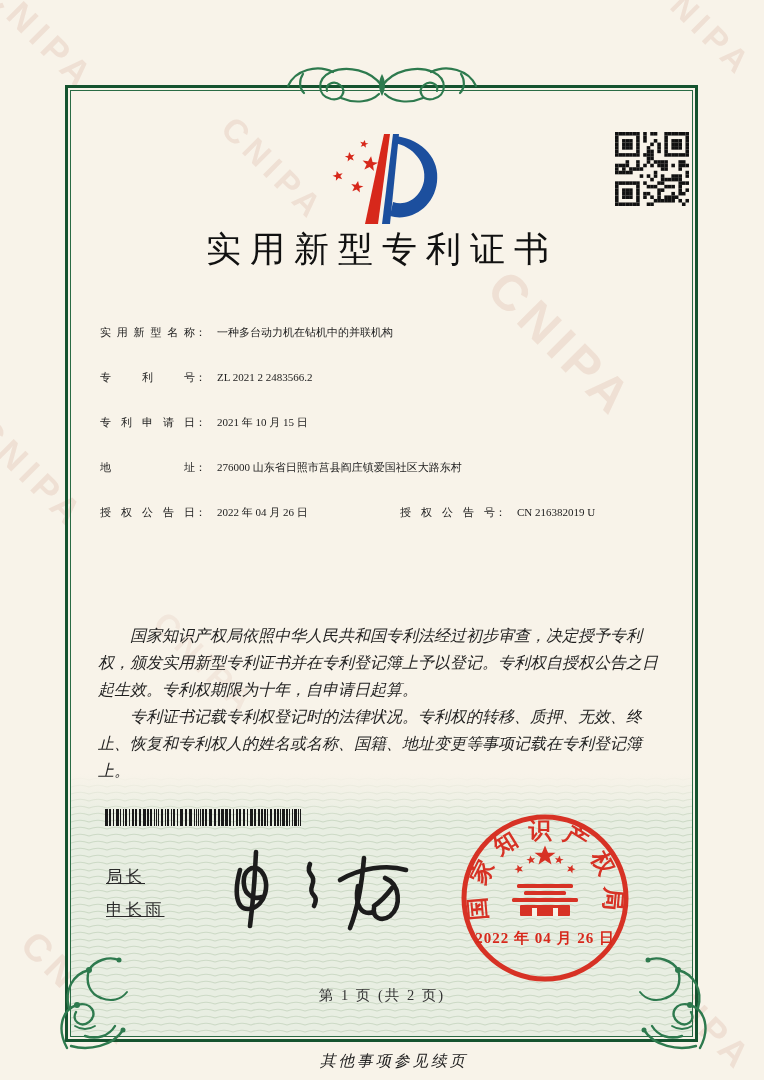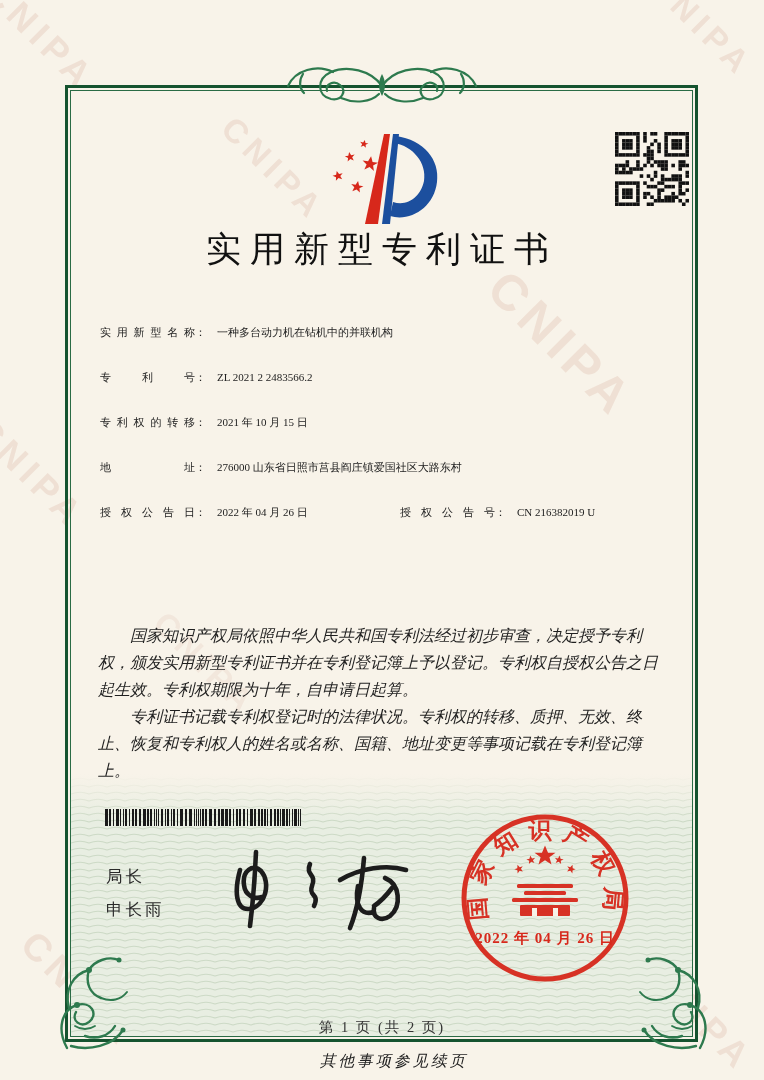--- a/index.html
+++ b/index.html
@@ -23,27 +23,27 @@
   .row{height:21px;line-height:21px;margin-bottom:24px;white-space:nowrap;}
   .lbl{display:inline-block;width:95px;text-align:justify;text-align-last:justify;vertical-align:top;}
   .colon{margin-right:11px;}
   .val1{display:inline-block;width:183px;}
   .paras{position:absolute;left:98px;top:622px;width:574px;font-size:16px;line-height:27px;
          color:#1f1f1f;font-style:italic;}
   .paras p{margin:0;text-indent:2em;}
   .barcode{position:absolute;left:105px;top:809px;}
   .officer{position:absolute;left:106px;top:866px;font-family:"Liberation Sans","DejaVu Sans",sans-serif;
            font-size:16.5px;color:#2a2a2a;letter-spacing:3px;}
-  .officer div{margin-bottom:11px;}
+  .officer div{margin-bottom:11px;text-decoration:underline;}
   .signature{position:absolute;left:222px;top:840px;}
   .seal{position:absolute;left:458px;top:811px;opacity:.95;}
   .seal-date{position:absolute;left:458px;top:929px;width:174px;text-align:center;color:#d7281b;
              font-size:15px;font-weight:bold;letter-spacing:1px;}
   .page-num{position:absolute;left:0;right:0;top:986px;text-align:center;font-size:14.5px;color:#333;
-            letter-spacing:2px;margin-top:32px;}
+            letter-spacing:2px;}
   .footer-note{position:absolute;left:0;right:0;top:1051px;text-align:center;font-size:15.5px;
                color:#222;font-style:italic;letter-spacing:3px;padding-left:24px;}
   .ornament{position:absolute;z-index:4;}
   .orn-top{left:281px;top:60px;}
   .orn-bl{left:55px;top:950px;}
   .orn-br{left:624px;top:950px;}
 </style>
 </head>
 <body>
 
@@ -399,21 +399,21 @@
         <rect x="31.71" y="70.48" width="3.57" height="3.57" fill="#111"></rect>
         <rect x="35.24" y="70.48" width="3.57" height="3.57" fill="#111"></rect>
         <rect x="66.95" y="70.48" width="3.57" height="3.57" fill="#111"></rect>
       </svg>
 
     <div class="title">实用新型专利证书</div>
 
     <div class="fields" id="fields-host">
         <div class="row"><span class="lbl">实用新型名称</span><span class="colon">：</span><span class="val">一种多台动力机在钻机中的并联机构</span></div>
         <div class="row"><span class="lbl">专利号</span><span class="colon">：</span><span class="val">ZL 2021 2 2483566.2</span></div>
-        <div class="row"><span class="lbl">专利权的转移</span><span class="colon">：</span><span class="val">2021 年 10 月 15 日</span></div>
+        <div class="row"><span class="lbl">专利申请日</span><span class="colon">：</span><span class="val">2021 年 10 月 15 日</span></div>
         <div class="row"><span class="lbl">地址</span><span class="colon">：</span><span class="val">276000  山东省日照市莒县阎庄镇爱国社区大路东村</span></div>
         <div class="row"><span class="lbl">授权公告日</span><span class="colon">：</span><span class="val1">2022 年 04 月 26 日</span><span class="lbl">授权公告号</span><span class="colon">：</span><span class="val">CN 216382019 U</span></div>
       </div>
 
     <div class="paras" id="paras-host">
         <p>国家知识产权局依照中华人民共和国专利法经过初步审查，决定授予专利权，颁发实用新型专利证书并在专利登记簿上予以登记。专利权自授权公告之日起生效。专利权期限为十年，自申请日起算。</p>
         <p>专利证书记载专利权登记时的法律状况。专利权的转移、质押、无效、终止、恢复和专利权人的姓名或名称、国籍、地址变更等事项记载在专利登记簿上。</p>
       </div>
 
     <svg class="barcode" width="200" height="17" viewBox="0 0 200 17" id="barcode-svg">

